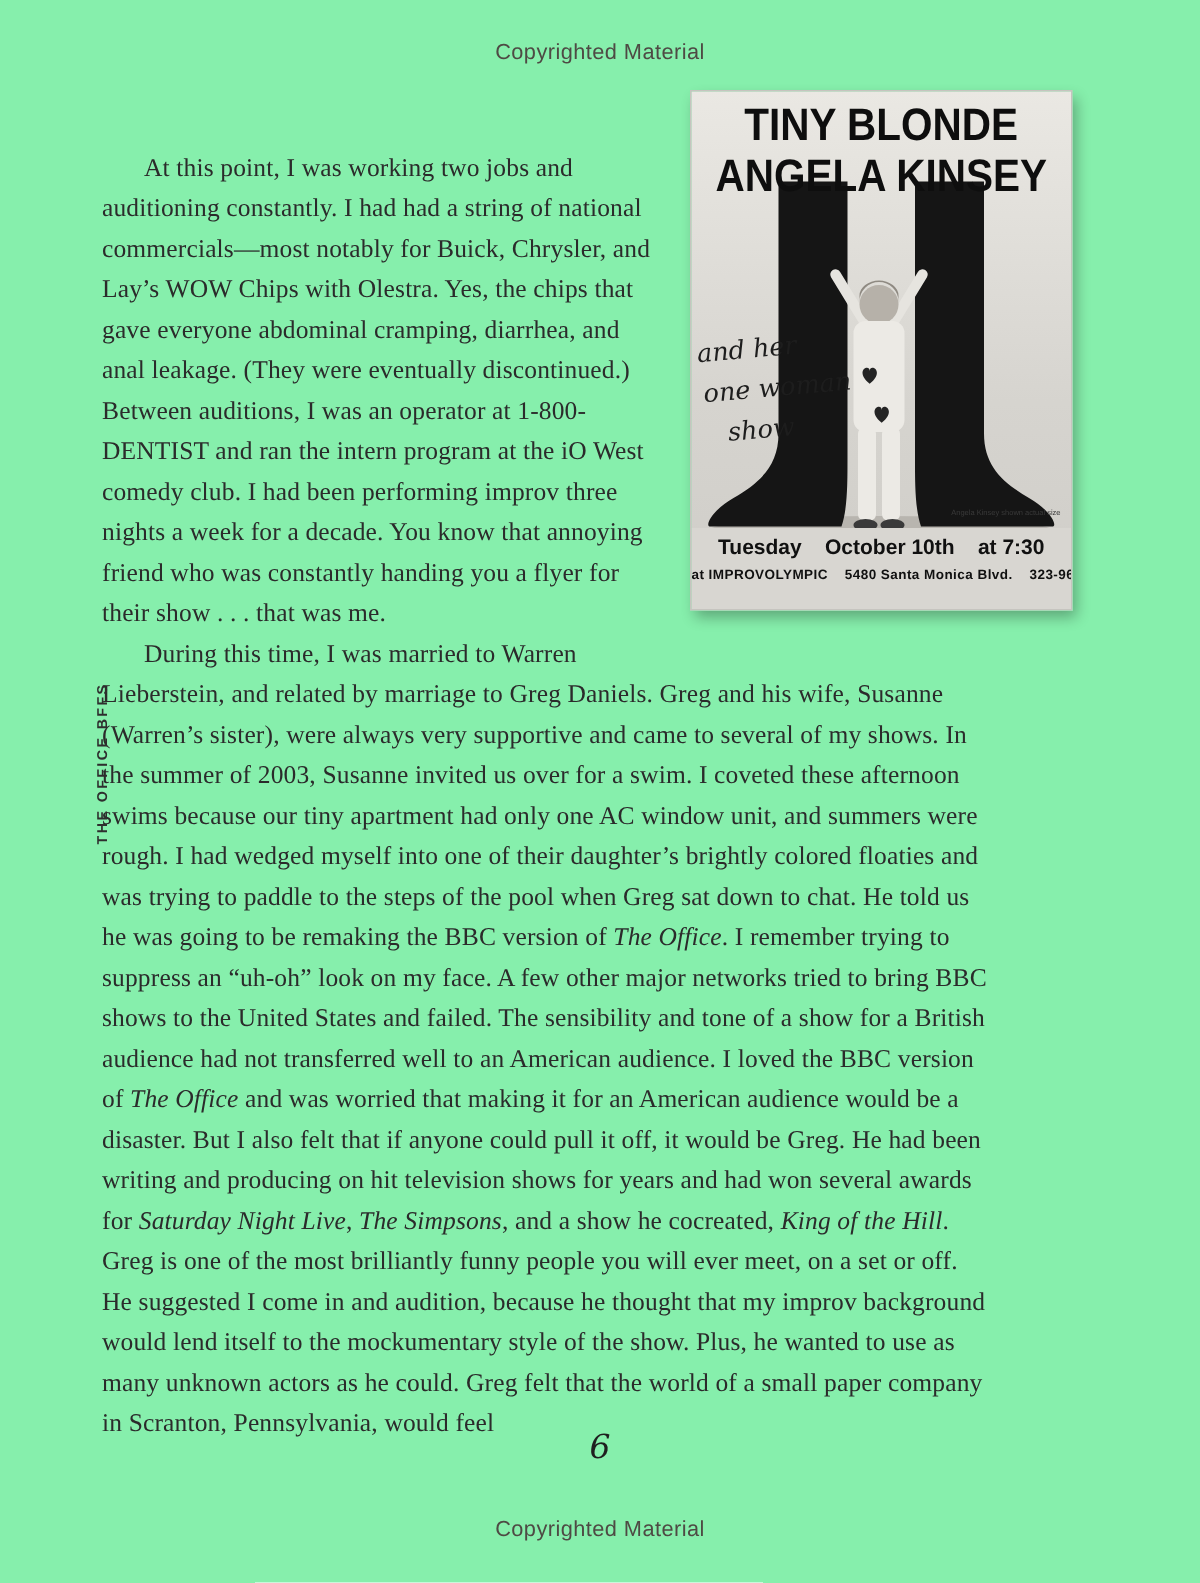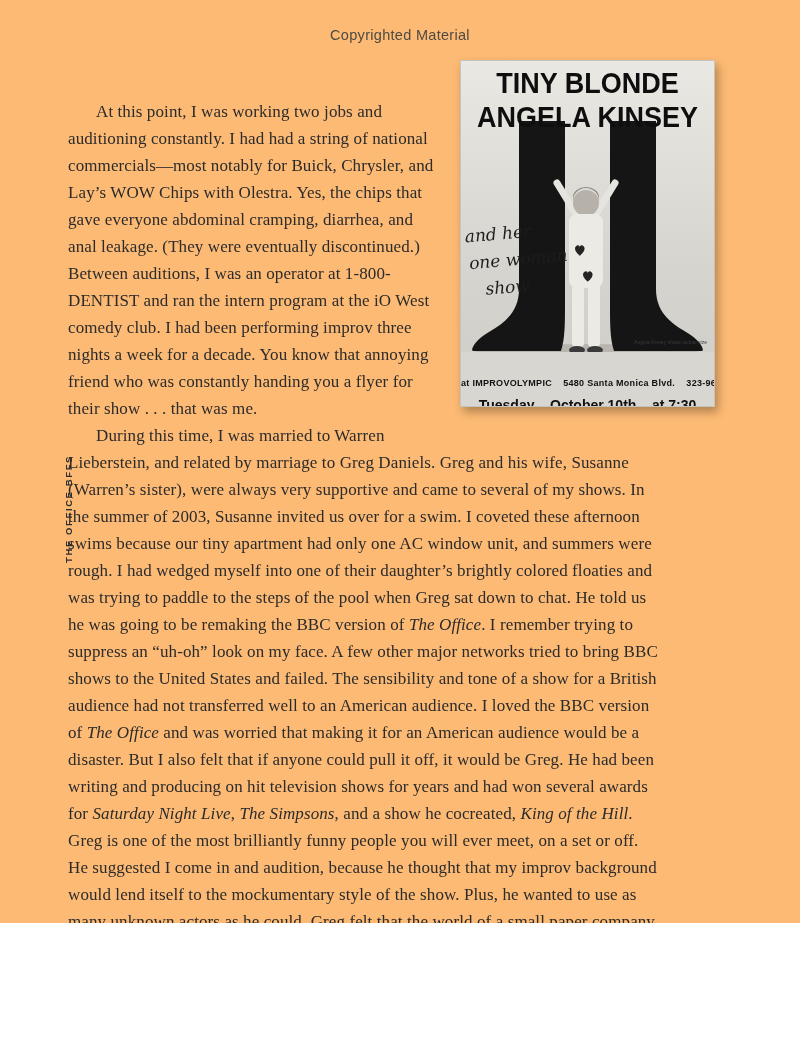--- a/index.html
+++ b/index.html
@@ -1,17 +1,17 @@
 <!DOCTYPE html>
 <html><head>
 <meta charset="utf-8">
 <style>
   html,body { margin:0; padding:0; background:#ffffff; }
   .page {
-    position:relative; width:800px; height:923px; background:#fdba74;
+    position:relative; width:800px; height:1055px; background:#86efac;
     font-family:"Liberation Serif", serif; overflow:hidden;
   }
   .copyright {
     position:absolute; left:0; right:0; text-align:center;
     font-family:"Liberation Sans", sans-serif; font-size:14.5px;
     color:#4e4a44; letter-spacing:0.3px;
   }
   .copyright.top { top:27px; }
   .copyright.bottom { top:1012px; }
 
@@ -48,21 +48,21 @@
   }
   .poster-script .l2 { padding-left:2px; }
   .poster-script .l3 { padding-left:16px; }
   .poster-caption {
     position:absolute; z-index:2; right:7px; top:278px;
     font-family:"Liberation Sans", sans-serif; font-size:5px; color:#3a3a3a;
   }
   .poster-date {
     position:absolute; z-index:2; left:0; right:0; top:295px; text-align:center;
     font-family:"Liberation Sans", sans-serif; font-weight:bold;
-    font-size:14px; color:#101010; white-space:pre;margin-top:41px;
+    font-size:14px; color:#101010; white-space:pre;
   }
   .poster-venue {
     position:absolute; z-index:2; left:0; right:0; top:317px; text-align:center;
     font-family:"Liberation Sans", sans-serif; font-weight:bold;
     font-size:9px; letter-spacing:0.3px; color:#101010; white-space:pre;
   }
 
   .sidebar-label {
     position:absolute; left:63px; top:455px;
     writing-mode:vertical-rl; transform:rotate(180deg);

